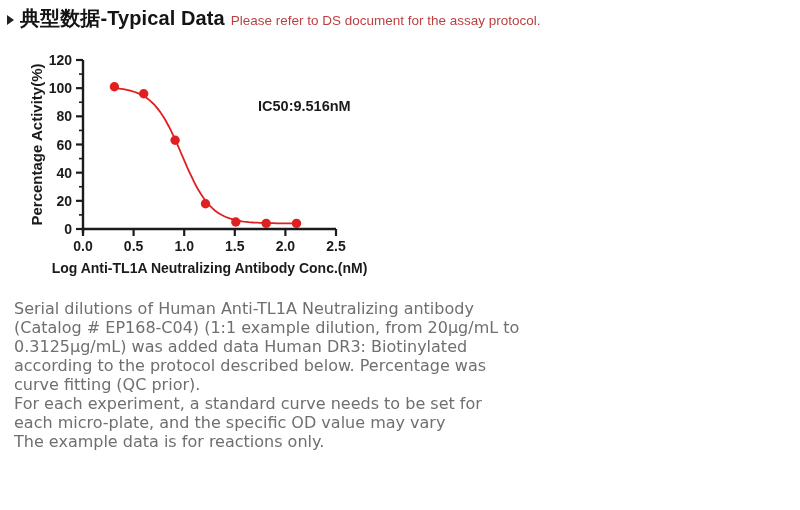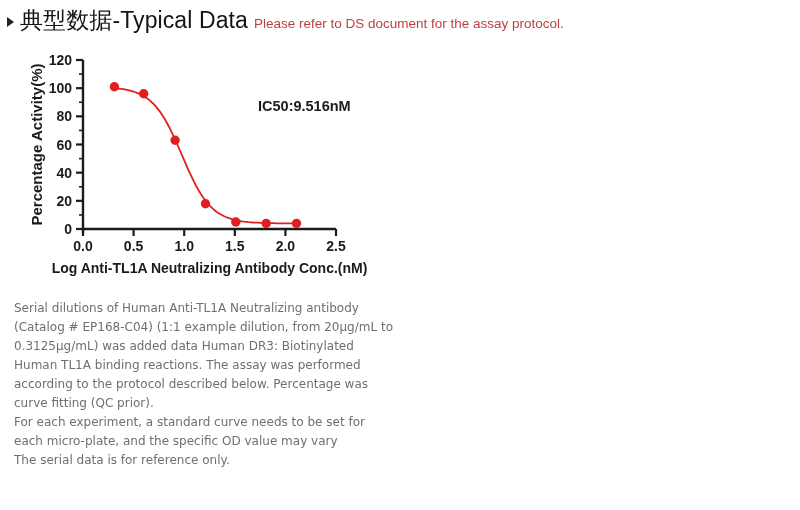--- a/index.html
+++ b/index.html
@@ -12,36 +12,36 @@
     position:absolute; left:7px; top:5px;
     display:flex; align-items:baseline; gap:6px; white-space:nowrap;
   }
   .bullet {
     align-self:center; width:0; height:0; margin-top:2px;
     border-left:7px solid #222222;
     border-top:5px solid transparent;
     border-bottom:5px solid transparent;
   }
   .title {
-    font-size:23px; font-weight:400; color:#141414; letter-spacing:0.1px;
+    font-size:20px; font-weight:700; color:#141414; letter-spacing:0.1px;
   }
   .note {
     font-size:13.5px; font-weight:500; color:#bb4040;text-align:right;
   }
   
   .chart { position:absolute; left:30px; top:55px; width:340px; height:228px; }
   .tick-label  { font:bold 14px "Liberation Sans", sans-serif; fill:#1b1b1b; }
   .axis-label  { font:bold 14px "Liberation Sans", sans-serif; fill:#1b1b1b; }
   .y-axis-text { font-size:15px; }
   .annotation  { font:bold 14.5px "Liberation Sans", sans-serif; fill:#1b1b1b; }
   
   .description {
     position:absolute; left:14px; top:299px; width:380px;
     font-family:"DejaVu Sans", sans-serif;
-    font-size:12px; line-height:19px; color:#6f6f6f;
+    font-size:16px; line-height:19px; color:#6f6f6f;
   }
   .description .line { white-space:nowrap; }
 </style>
 </head>
 <body>
 
 <div class="page">
 
   <div class="header">
     <span class="bullet"></span>
@@ -96,21 +96,20 @@
         <text x="228" y="56" class="annotation">IC50:9.516nM</text>
         <text x="179.5" y="218" text-anchor="middle" class="axis-label">Log Anti-TL1A Neutralizing Antibody Conc.(nM)</text>
         <text x="12" y="89.5" text-anchor="middle" class="axis-label y-axis-text" transform="rotate(-90 12 89.5)">Percentage Activity(%)</text>
       </svg>
   </div>
 
   <div class="description">
     <div class="line">Serial dilutions of Human Anti-TL1A Neutralizing antibody</div>
     <div class="line">(Catalog # EP168-C04) (1:1 example dilution, from 20µg/mL to</div>
     <div class="line">0.3125µg/mL) was added data Human DR3: Biotinylated</div>
-    <div class="line">Human TL1A binding reactions. The assay was performed</div>
     <div class="line">according to the protocol described below. Percentage was</div>
     <div class="line">curve fitting (QC prior).</div>
     <div class="line">For each experiment, a standard curve needs to be set for</div>
     <div class="line">each micro-plate, and the specific OD value may vary</div>
-    <div class="line">The serial data is for reference only.</div>
+    <div class="line">The example data is for reactions only.</div>
   </div>
 
 </div>
 
 </body></html>

